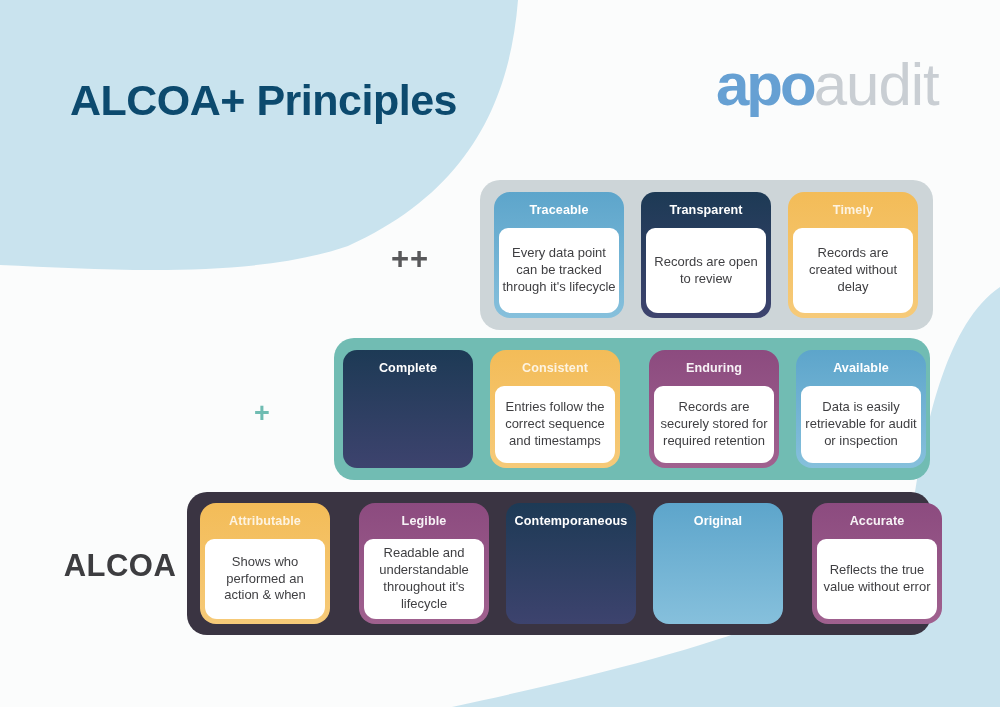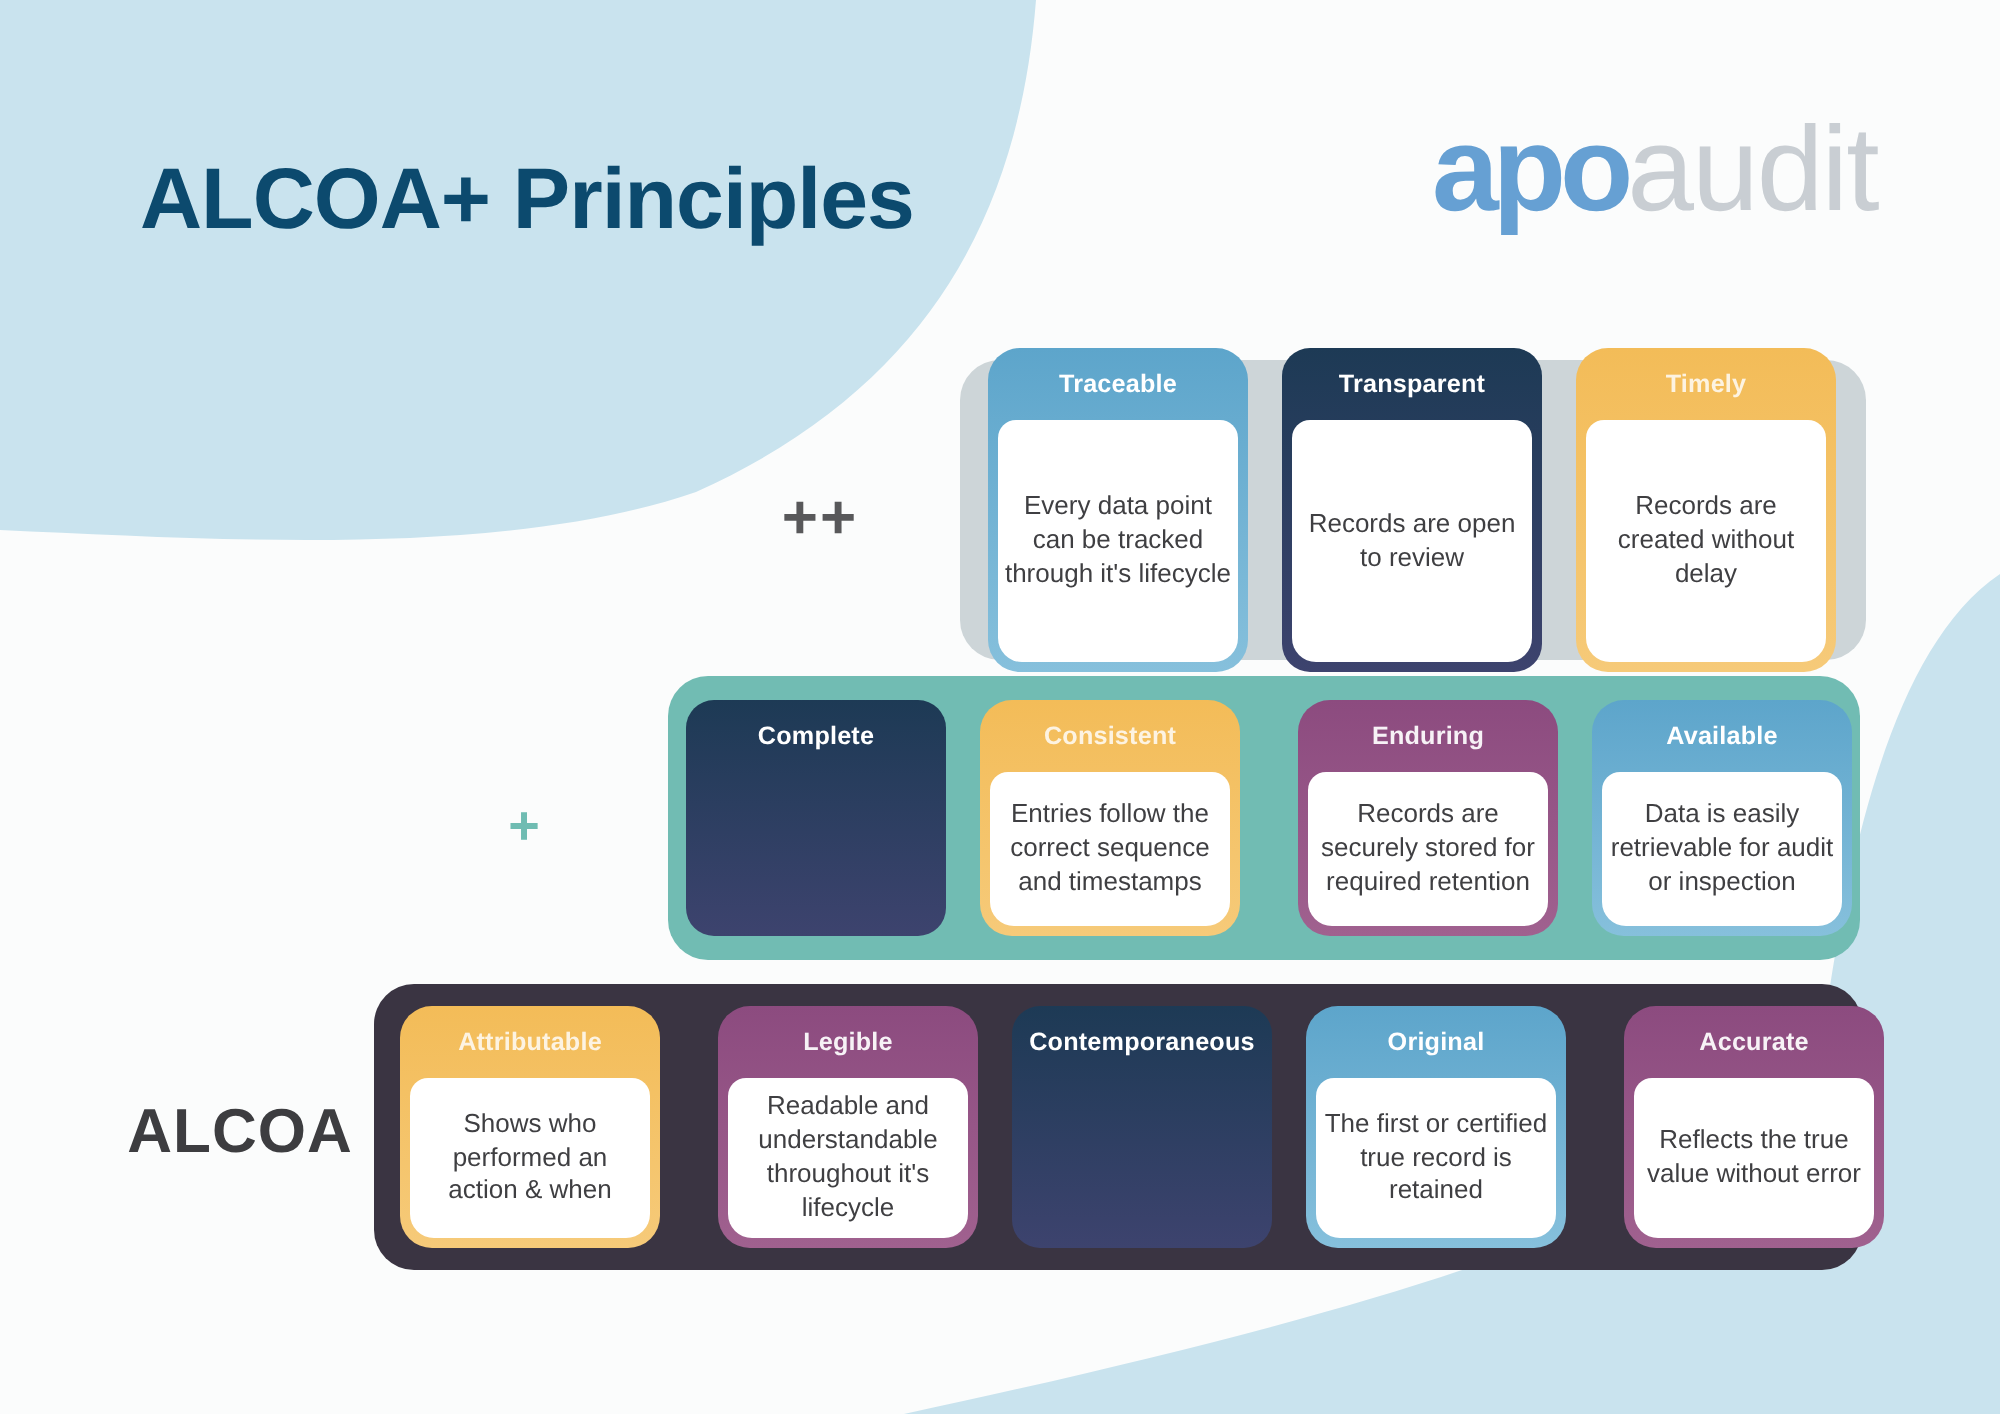--- a/index.html
+++ b/index.html
@@ -34,21 +34,21 @@
     position:absolute;text-align:center;font-weight:800;line-height:1;
   }
   .lbl-pp{left:378px;top:243px;width:64px;font-size:31px;color:#58585a;letter-spacing:1px;}
   .lbl-p{left:236px;top:400px;width:52px;font-size:27px;color:#6fbcb2;}
   .lbl-alcoa{left:56px;top:550px;width:128px;font-size:31px;color:#3d3d40;letter-spacing:0.5px;}
 
   .card{
     width:130px;flex:0 0 130px;border-radius:16px;
     display:flex;flex-direction:column;box-sizing:border-box;
   }
-  .card-h-top{height:162px;}
+  .card-h-top{height:126px;}
   .card-h-mid{height:118px;}
   .card-h-bot{height:121px;}
 
   .c-blue  {background:linear-gradient(#5da5cb,#86c0dc);}
   .c-navy  {background:linear-gradient(#1d3a55,#3d436e);border-radius:14px;}
   .c-yellow{background:linear-gradient(#f3bc58,#f6ca79);justify-content:space-between;}
   .c-purple{background:linear-gradient(#8c4b7f,#a0618f);margin-left:12px;}
 
   .card-title{
     flex:0 0 36px;height:36px;display:flex;align-items:center;justify-content:center;
@@ -143,23 +143,20 @@
       <div class="card-title">Legible</div>
       <div class="card-body">
         <span class="card-text">Readable and understandable throughout it's lifecycle</span>
       </div>
     </div>
     <div class="card card-h-bot c-navy">
       <div class="card-title">Contemporaneous</div>
     </div>
     <div class="card card-h-bot c-blue">
       <div class="card-title">Original</div>
-      <div class="card-body">
-        <span class="card-text">The first or certified true record is retained</span>
-      </div>
     </div>
     <div class="card card-h-bot c-purple">
       <div class="card-title">Accurate</div>
       <div class="card-body">
         <span class="card-text">Reflects the true value without error</span>
       </div>
     </div>
   </div>
 
 </div>

